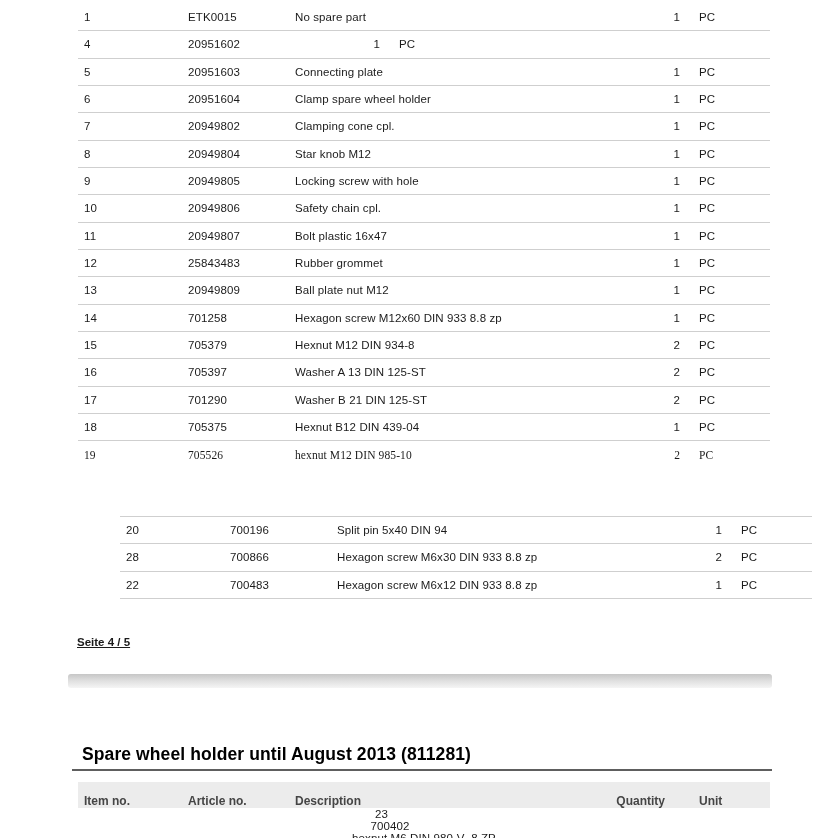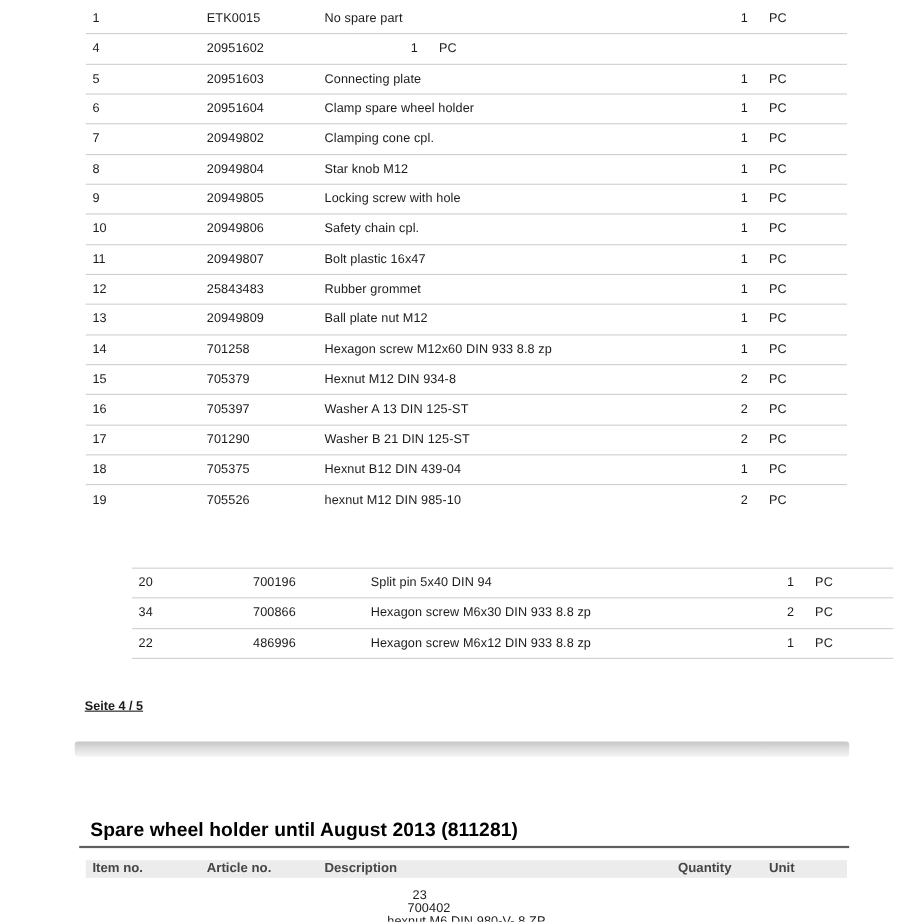--- a/index.html
+++ b/index.html
@@ -20,21 +20,21 @@
     font-size:11.5px; letter-spacing:0.1px;
     color:#1b1b1b;
   }
   .c-item { width:110px; padding-left:6px; }
   .c-art  { width:107px; }
   .c-desc { flex:1; }
   .c-qty  { width:85px; text-align:right; }
   .c-unit { width:90px; padding-left:19px; }
 
   .rows-a { top:4px; }
-  .rows-a .row:last-child { border-bottom:none; }
+  .rows-a .row:last-child { border-bottom:none;font-family:Liberation Serif, serif; }
 
   .rows-b { top:516px; border-top:1px solid #cfcfcf;margin-left:42px; }
 
   .rows-c { top:808px; }
   .rows-c .row { border-bottom:none;flex-direction:column; }
 
   .page-footer {
     position:absolute; left:77px; top:636px;
     font-size:11.5px; font-weight:bold; color:#1b1b1b;text-decoration:underline;
   }
@@ -49,23 +49,23 @@
     position:absolute; left:82px; top:744px;
     font-size:17.5px; font-weight:bold; color:#000;
     letter-spacing:0.1px; white-space:nowrap;
   }
   .title-rule {
     position:absolute; left:72px; top:769px; width:700px; height:2px;
     background:#5e5e5e;
   }
 
   .tbl2-header {
-    position:absolute; left:78px; top:782px; width:692px; height:16px;
+    position:absolute; left:78px; top:782px; width:692px; height:26px;
     background:#ececec;
-    display:flex; align-items:flex-start;
+    display:flex; align-items:flex-end;
     font-size:12px; font-weight:bold; color:#454545;
   }
   .tbl2-header .c-qty { padding-right:15px; }
 </style>
 </head>
 <body>
 
 <div class="canvas">
 
   <div class="tbl rows-a">
@@ -210,30 +210,30 @@
 
       <div class="row">
         <span class="c-item">20</span>
         <span class="c-art">700196</span>
         <span class="c-desc">Split pin 5x40 DIN 94</span>
         <span class="c-qty">1</span>
         <span class="c-unit">PC</span>
       </div>
 
       <div class="row">
-        <span class="c-item">34</span>
+        <span class="c-item">28</span>
         <span class="c-art">700866</span>
         <span class="c-desc">Hexagon screw M6x30 DIN 933 8.8 zp</span>
         <span class="c-qty">2</span>
         <span class="c-unit">PC</span>
       </div>
 
       <div class="row">
         <span class="c-item">22</span>
-        <span class="c-art">486996</span>
+        <span class="c-art">700483</span>
         <span class="c-desc">Hexagon screw M6x12 DIN 933 8.8 zp</span>
         <span class="c-qty">1</span>
         <span class="c-unit">PC</span>
       </div>
     </div>
 
   <div class="page-footer">Seite 4 / 5</div>
 
   <div class="page-separator"></div>
 

